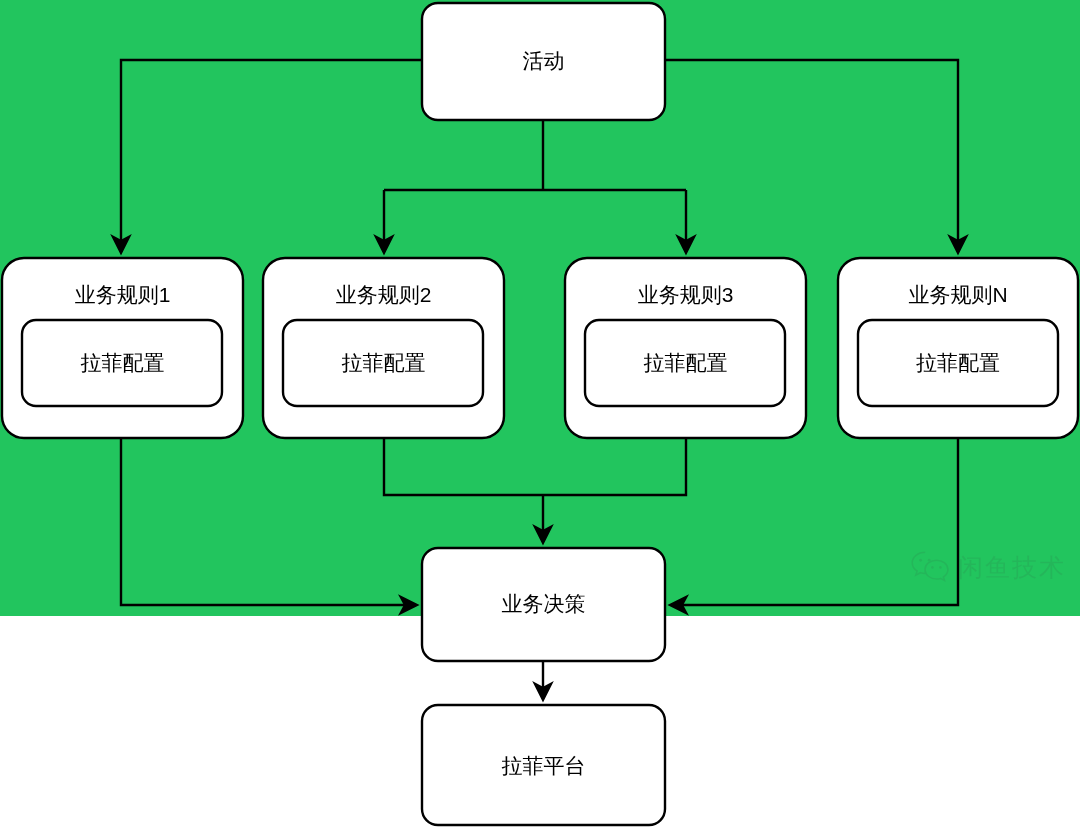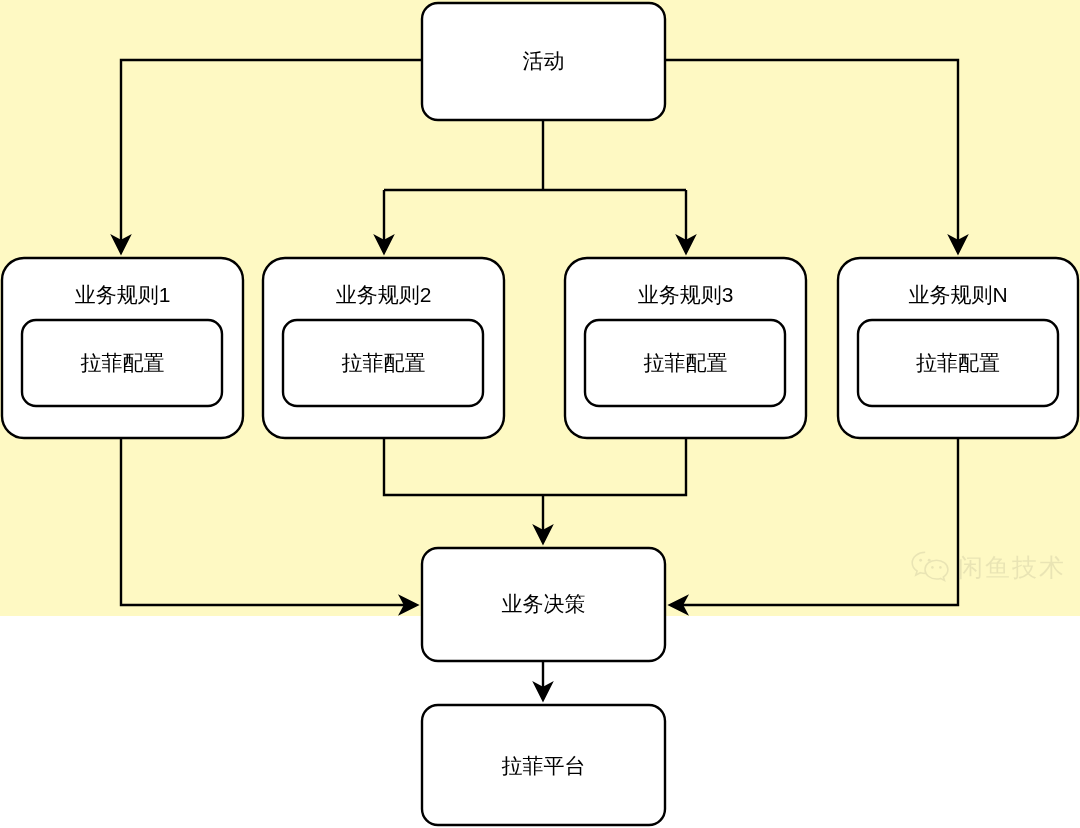--- a/index.html
+++ b/index.html
@@ -1,20 +1,20 @@
 <!DOCTYPE html>
 <html><head>
 <meta charset="utf-8">
 <style>
   html,body{margin:0;padding:0;background:#ffffff;}
   body{
     width:1080px;height:828px;overflow:hidden;
     font-family:"Liberation Sans","DejaVu Sans",sans-serif;
   }
-  #canvas{position:relative;width:1080px;height:616px;background:#fef9c3;}
+  #canvas{position:relative;width:1080px;height:616px;background:#22c55e;}
   svg{display:block;}
   .node-text{
     font-family:"Liberation Sans","DejaVu Sans",sans-serif;
     font-size:21px;fill:#000;
     text-anchor:middle;dominant-baseline:middle;
   }
   .wm{
     position:absolute;right:14px;bottom:32px;
     display:flex;align-items:center;gap:8px;
     opacity:.10;pointer-events:none;user-select:none;

